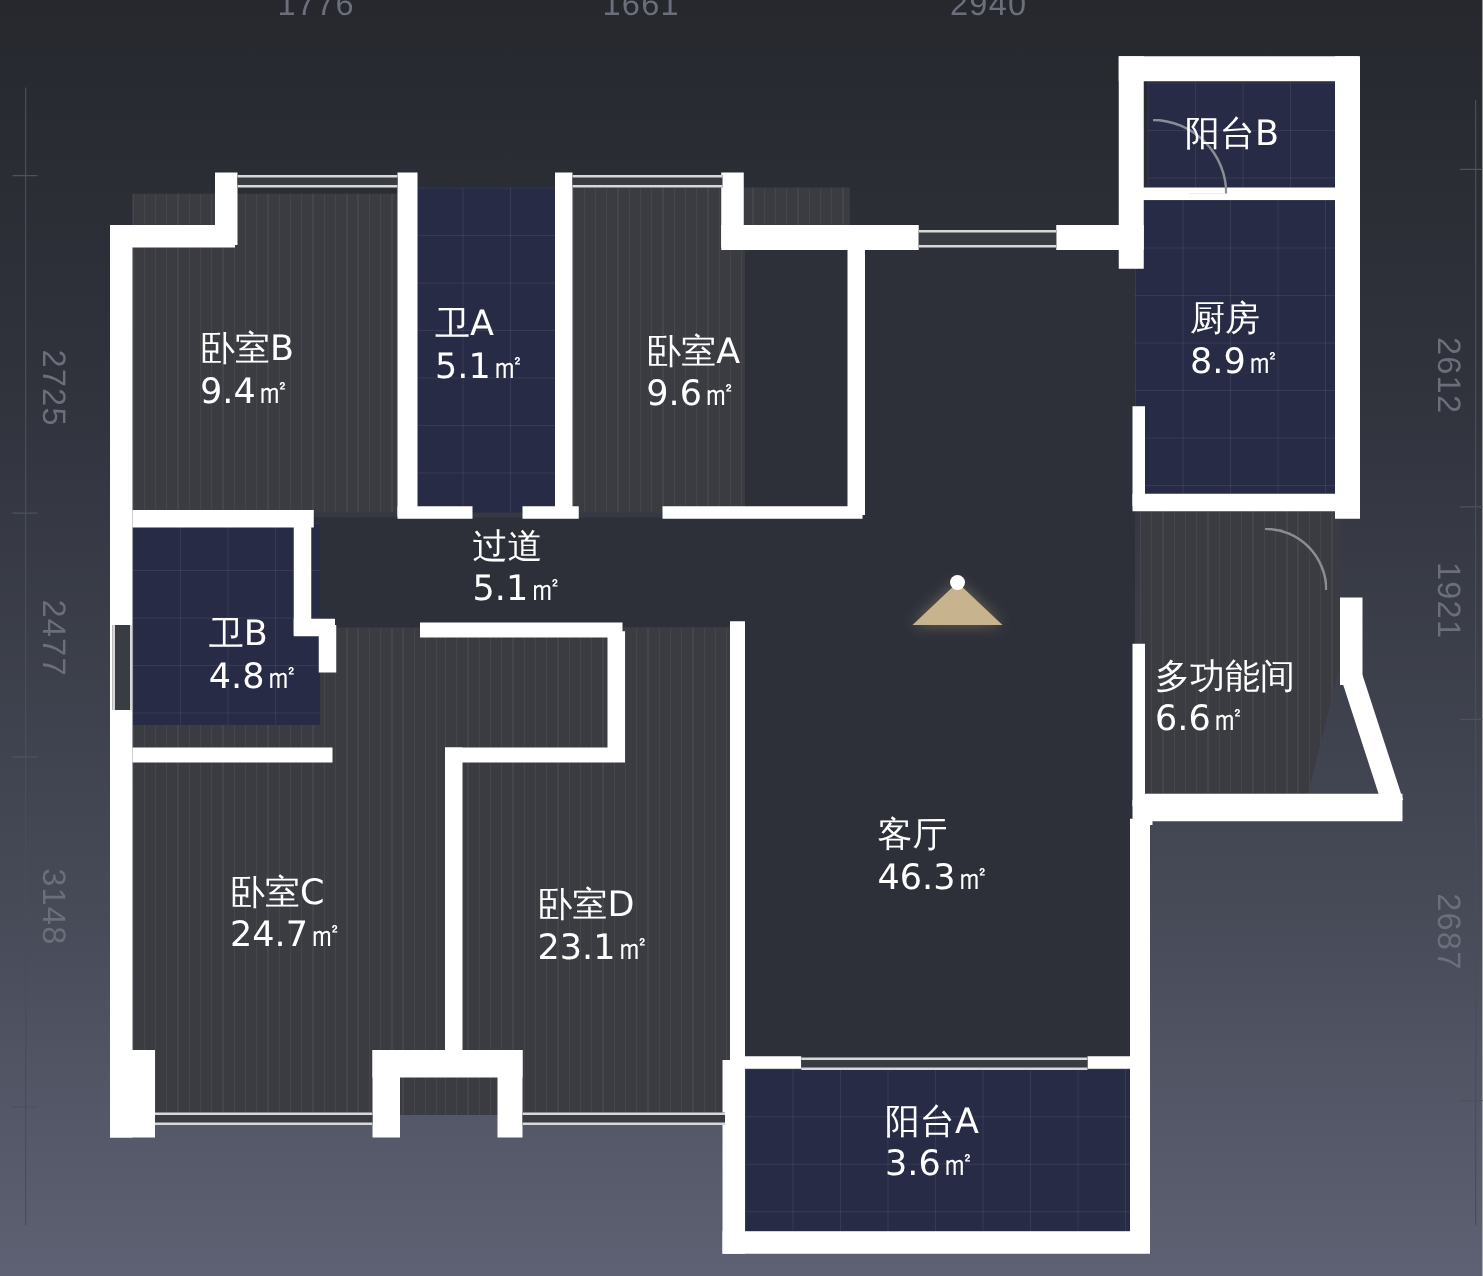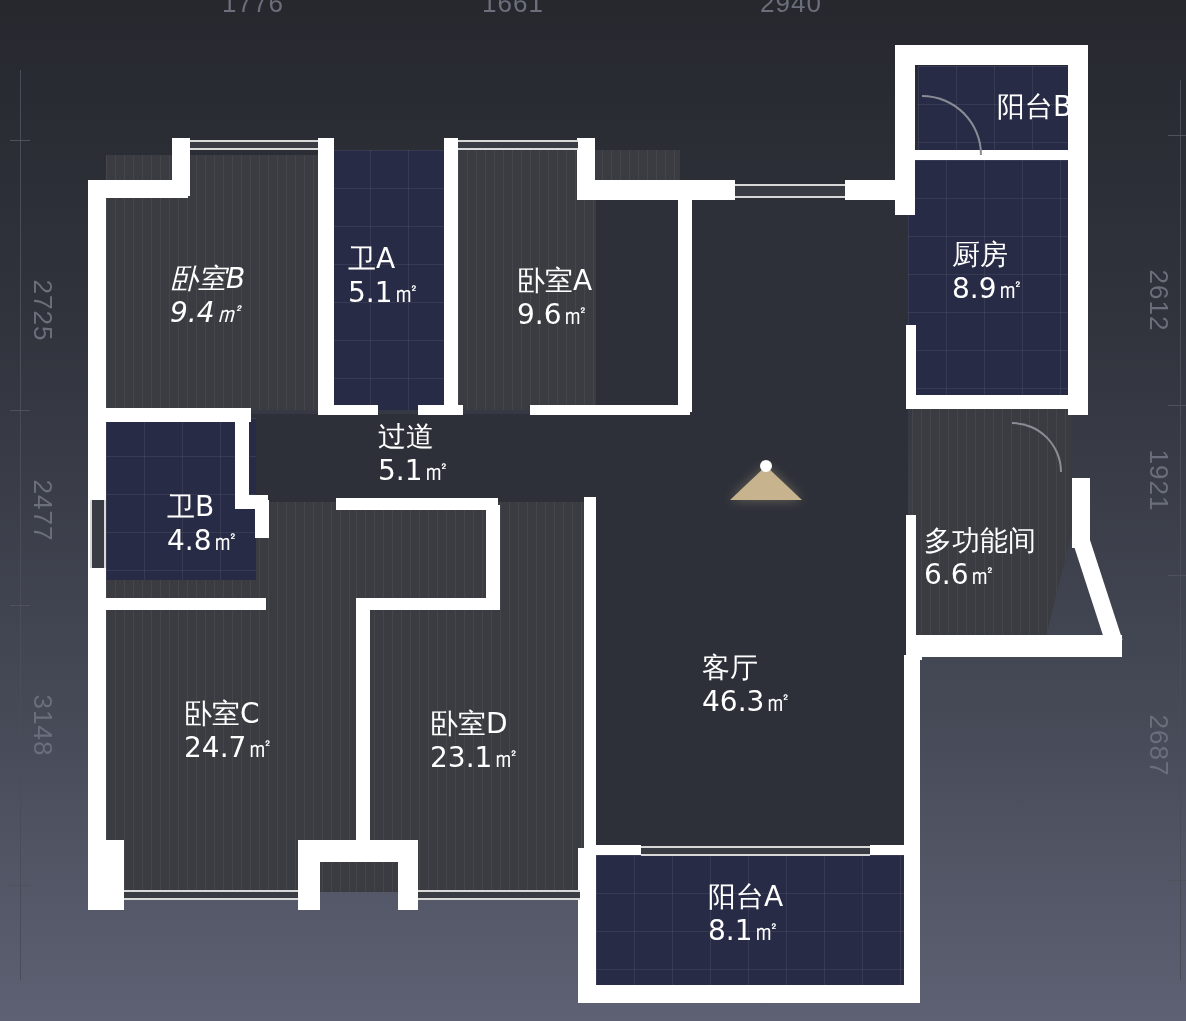--- a/index.html
+++ b/index.html
@@ -131,24 +131,24 @@
 <div class="window" style="left:190px; top:140px; width:128px; height:6px;"></div>
 <div class="window" style="left:458px; top:140px; width:120px; height:6px;"></div>
 <div class="window" style="left:90px; top:500px; width:12px; height:68px; border:none; border-left:2px solid #d8d8d8; border-right:2px solid #d8d8d8;"></div>
 
 <div class="door-arc" style="left:922px; top:95px; width:58px; height:58px;"></div>
 <div class="door-arc" style="left:1012px; top:422px; width:48px; height:48px;"></div>
 
 <div class="viewer"></div>
 <div class="viewer-dot"></div>
 
-<div class="label" style="left:170px; top:262px;font-style:italic;"><span>卧室B</span><span class="area">9.4㎡</span></div>
+<div class="label" style="left:160px; top:262px;"><span>卧室B</span><span class="area">9.4㎡</span></div>
 <div class="label" style="left:348px; top:242px;"><span>卫A</span><span class="area">5.1㎡</span></div>
 <div class="label" style="left:517px; top:264px;"><span>卧室A</span><span class="area">9.6㎡</span></div>
-<div class="label" style="left:997px; top:90px;"><span>阳台B</span></div>
+<div class="label" style="left:948px; top:90px;"><span>阳台B</span></div>
 <div class="label" style="left:952px; top:238px;"><span>厨房</span><span class="area">8.9㎡</span></div>
 <div class="label" style="left:378px; top:420px;"><span>过道</span><span class="area">5.1㎡</span></div>
 <div class="label" style="left:135px; top:490px;margin-left:32px;"><span>卫B</span><span class="area">4.8㎡</span></div>
 <div class="label" style="left:924px; top:524px;"><span>多功能间</span><span class="area">6.6㎡</span></div>
 <div class="label" style="left:702px; top:651px;"><span>客厅</span><span class="area">46.3㎡</span></div>
 <div class="label" style="left:184px; top:697px;"><span>卧室C</span><span class="area">24.7㎡</span></div>
 <div class="label" style="left:430px; top:707px;"><span>卧室D</span><span class="area">23.1㎡</span></div>
-<div class="label" style="left:708px; top:880px;"><span>阳台A</span><span class="area">8.1㎡</span></div>
+<div class="label" style="left:708px; top:880px;"><span>阳台A</span><span class="area">3.6㎡</span></div>
 
 </body></html>

